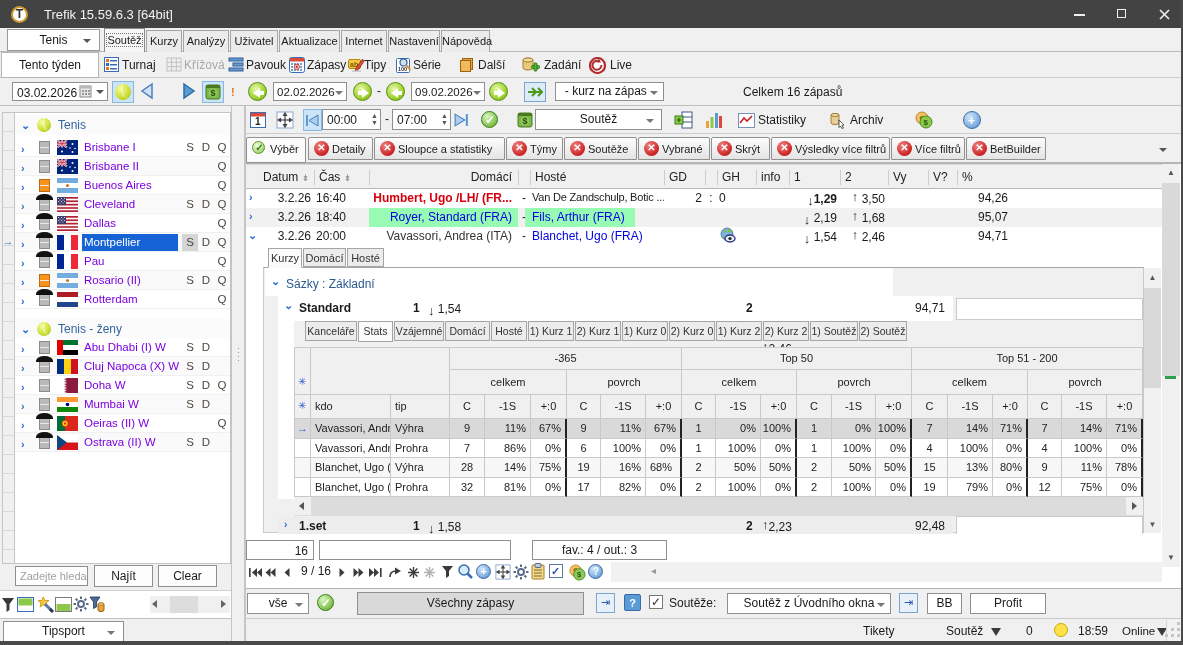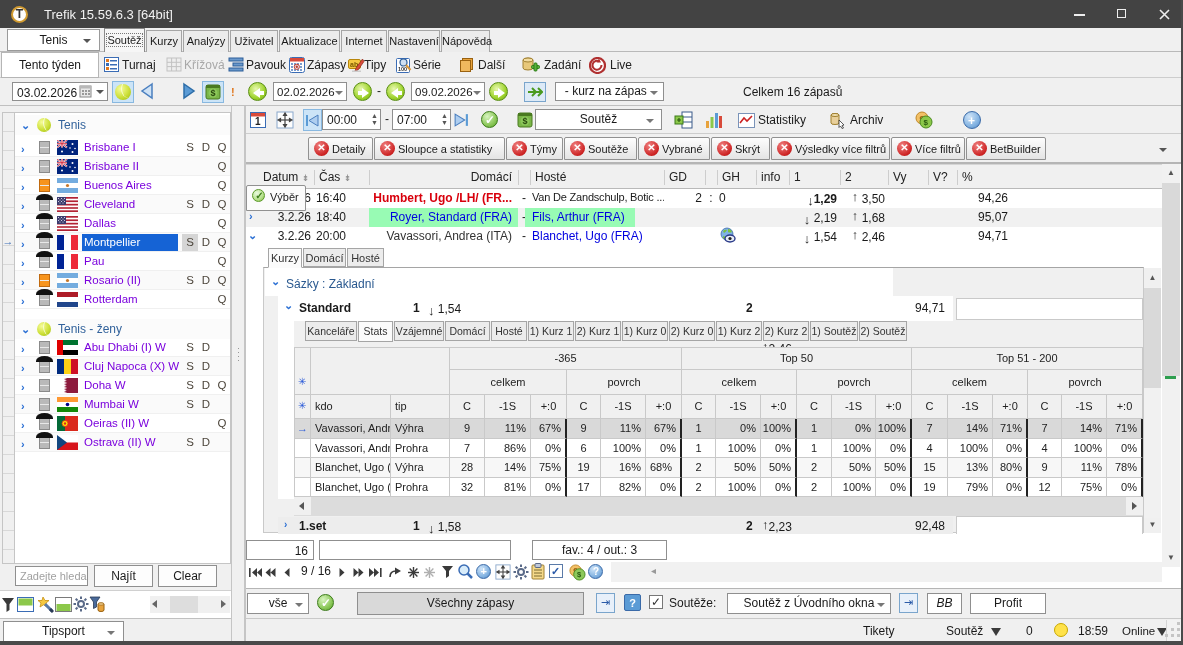--- a/index.html
+++ b/index.html
@@ -633,21 +633,21 @@
           <circle cx="8" cy="7" r="6" fill="#f2c066" stroke="#c08828"></circle>
           <text x="5.5" y="10" font-size="8" font-weight="bold" fill="#9a6210">€</text>
           <circle cx="12" cy="11" r="6" fill="#8cc84a" stroke="#4a8a20"></circle>
           <text x="9.5" y="14" font-size="8" font-weight="bold" fill="#2a5a10">$</text>
         </svg>
       <div class="abs" style="left:717px;top:5px;width:18px;height:18px;border-radius:50%;background:radial-gradient(circle at 35% 30%,#cfe4f8,#7fb0e0 65%,#4a7fc0);border:1px solid #3a6aa8;">
           <span style="position:absolute;left:4px;top:2px;color:#fff;font-size:12px;font-weight:bold;">+</span>
         </div>
     </div>
     <div id="ftabs">
-      <div class="ftab act" style="left:0px;width:60px;margin-top:48px;">
+      <div class="ftab act" style="left:0px;width:60px;">
           <div class="ic icok"></div>
           <div class="tx">Výběr</div>
         </div>
       <div class="ftab" style="left:62px;width:65px;">
           <div class="ic icx"></div>
           <div class="tx">Detaily</div>
         </div>
       <div class="ftab" style="left:128px;width:131px;">
           <div class="ic icx"></div>
           <div class="tx">Sloupce a statistiky</div>
@@ -1056,21 +1056,21 @@
         </div>
       <div class="abs" style="left:378px;top:5px;width:17px;height:17px;background:#5b9bd5;border:1px solid #3a6aa8;border-radius:2px;text-align:center;line-height:16px;color:#fff;font-size:11px;font-weight:bold;">?</div>
       <div class="abs" style="left:403px;top:6px;width:14px;height:14px;background:#fff;border:1px solid #777;">
           <span style="position:absolute;left:1px;top:-1px;color:#333;font-size:12px;">✓</span>
         </div>
       <div class="abs" style="left:423px;top:7px;">Soutěže:</div>
       <div class="ebox" style="left:481px;top:4px;width:164px;height:21px;text-align:center;line-height:19px;">Soutěž z Úvodního okna<div class="cmb-arrow" style="right:5px;top:9px;border-top-color:#777;"></div></div>
       <div class="abs" style="left:653px;top:4px;width:19px;height:20px;background:#e8f0fa;border:1px solid #7aa5cc;">
           <span style="position:absolute;left:4px;top:2px;color:#2a5aa8;font-size:11px;">⇥</span>
         </div>
-      <div class="abs" style="left:681px;top:4px;width:35px;height:21px;background:#fff;border:1px solid #8f8f8f;text-align:center;line-height:19px;font-style:italic;">BB</div>
+      <div class="abs" style="left:681px;top:4px;width:35px;height:21px;background:#fff;border:1px solid #8f8f8f;text-align:center;line-height:19px;">BB</div>
       <div class="abs" style="left:724px;top:4px;width:76px;height:21px;background:#fff;border:1px solid #8f8f8f;text-align:center;line-height:19px;">Profit</div>
     </div>
 
     <div class="abs" style="left:0;top:512px;width:938px;height:23px;background:#f0f0f0;border-top:1px solid #c9c9c9;">
       <div class="abs" style="left:617px;top:5px;">Tikety</div>
       <div class="abs" style="left:700px;top:5px;">Soutěž</div>
       <div class="abs" style="left:745px;top:9px;width:0;height:0;border-left:5px solid transparent;border-right:5px solid transparent;border-top:8px solid #3a3a3a;"></div>
       <div class="abs" style="left:780px;top:5px;">0</div>
       <div class="abs" style="left:808px;top:4px;width:14px;height:14px;border-radius:50%;background:#ffe24a;border:1px solid #c8a800;"></div>
       <div class="abs" style="left:832px;top:5px;">18:59</div>

